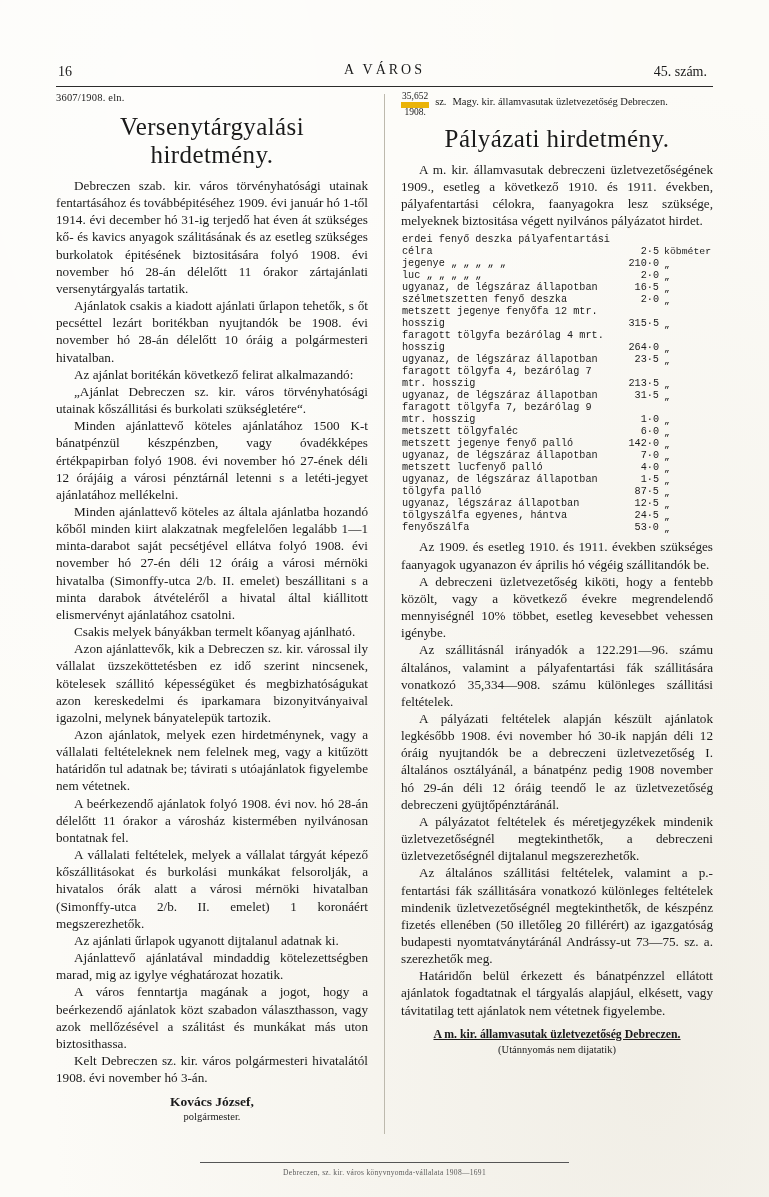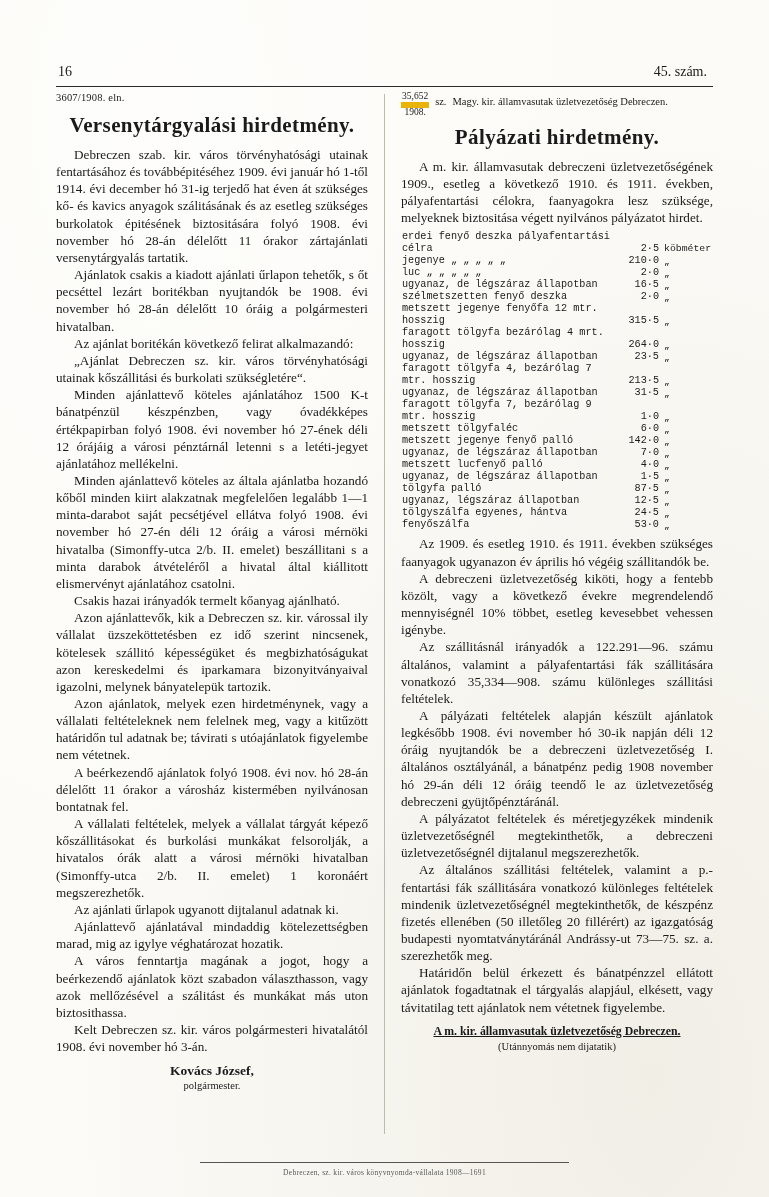--- a/index.html
+++ b/index.html
@@ -116,22 +116,22 @@
     font-size: 9.5px;
   }
   .frac .num { display: block; border-bottom: 6px solid #eab308; padding: 0 1px;}
   .frac .den { display: block; padding: 0 1px;}
   .rightmeta {
     font-size: 10.5px;
     padding-top: 4px;
   }
 
   h1.headline {
-    font-size: 21px;
-    font-weight: bold;
+    font-size: 25px;
+    font-weight: normal;
     text-align: center;
     margin: 10px 0 8px 0;
     letter-spacing: 0.4px;
     font-family: "Liberation Serif", serif;
   }
   h1.headline.right {
     margin-top: 8px;
   }
 
   p.body {
@@ -203,38 +203,39 @@
   }
 </style>
 </head>
 <body>
 
 <div class="page">
   <div class="paper-tint"></div>
 
   <div class="runhead">
     <div class="folio-left">16</div>
+    <div class="title">A VÁROS</div>
     <div class="folio-right">45. szám.</div>
   </div>
   <div class="rule-top"></div>
 
   <div class="columns">
     <div class="divider"></div>
 
     <div class="col col-left">
       <div class="docnum">3607/1908. eln.</div>
       <h1 class="headline">Versenytárgyalási hirdetmény.</h1>
 
       <p class="body">Debreczen szab. kir. város törvényhatósági utainak fentartásához és továbbépitéséhez 1909. évi január hó 1-től 1914. évi december hó 31-ig terjedő hat éven át szükséges kő- és kavics anyagok szálitásának és az esetleg szükséges burkolatok épitésének biztositására folyó 1908. évi november hó 28-án délelőtt 11 órakor zártajánlati versenytárgyalás tartatik.</p>
       <p class="body">Ajánlatok csakis a kiadott ajánlati űrlapon tehetők, s őt pecséttel lezárt boritékban nyujtandók be 1908. évi november hó 28-án délelőtt 10 óráig a polgármesteri hivatalban.</p>
       <p class="body">Az ajánlat boritékán következő felirat alkalmazandó:</p>
       <p class="body">„Ajánlat Debreczen sz. kir. város törvényhatósági utainak kőszállitási és burkolati szükségletére“.</p>
       <p class="body">Minden ajánlattevő köteles ajánlatához 1500 K-t bánatpénzül készpénzben, vagy óvadékképes értékpapirban folyó 1908. évi november hó 27-ének déli 12 órájáig a városi pénztárnál letenni s a letéti-jegyet ajánlatához mellékelni.</p>
       <p class="body">Minden ajánlattevő köteles az általa ajánlatba hozandó kőből minden kiirt alakzatnak megfelelően legalább 1—1 minta-darabot saját pecsétjével ellátva folyó 1908. évi november hó 27-én déli 12 óráig a városi mérnöki hivatalba (Simonffy-utca 2/b. II. emelet) beszállitani s a minta darabok átvételéről a hivatal által kiállitott elismervényt ajánlatához csatolni.</p>
-      <p class="body">Csakis hazai irányadók termelt kőanyag ajánlható.</p>
+      <p class="body">Csakis melyek bányákban termelt kőanyag ajánlható.</p>
       <p class="body">Azon ajánlattevők, kik a Debreczen sz. kir. várossal ily vállalat üzszeköttetésben ez idő szerint nincsenek, kötelesek szállitó képességüket és megbizhatóságukat azon kereskedelmi és iparkamara bizonyitványaival igazolni, melynek bányatelepük tartozik.</p>
       <p class="body">Azon ajánlatok, melyek ezen hirdetménynek, vagy a vállalati feltételeknek nem felelnek meg, vagy a kitűzött határidőn tul adatnak be; távirati s utóajánlatok figyelembe nem vétetnek.</p>
       <p class="body">A beérkezendő ajánlatok folyó 1908. évi nov. hó 28-án délelőtt 11 órakor a városház kistermében nyilvánosan bontatnak fel.</p>
       <p class="body">A vállalati feltételek, melyek a vállalat tárgyát képező kőszállitásokat és burkolási munkákat felsorolják, a hivatalos órák alatt a városi mérnöki hivatalban (Simonffy-utca 2/b. II. emelet) 1 koronáért megszerezhetők.</p>
       <p class="body">Az ajánlati űrlapok ugyanott dijtalanul adatnak ki.</p>
       <p class="body">Ajánlattevő ajánlatával mindaddig kötelezettségben marad, mig az igylye véghatározat hozatik.</p>
       <p class="body">A város fenntartja magának a jogot, hogy a beérkezendő ajánlatok közt szabadon választhasson, vagy azok mellőzésével a szálitást és munkákat más uton biztosithassa.</p>
       <p class="body">Kelt Debreczen sz. kir. város polgármesteri hivatalától 1908. évi november hó 3-án.</p>
 
       <div class="signature">

